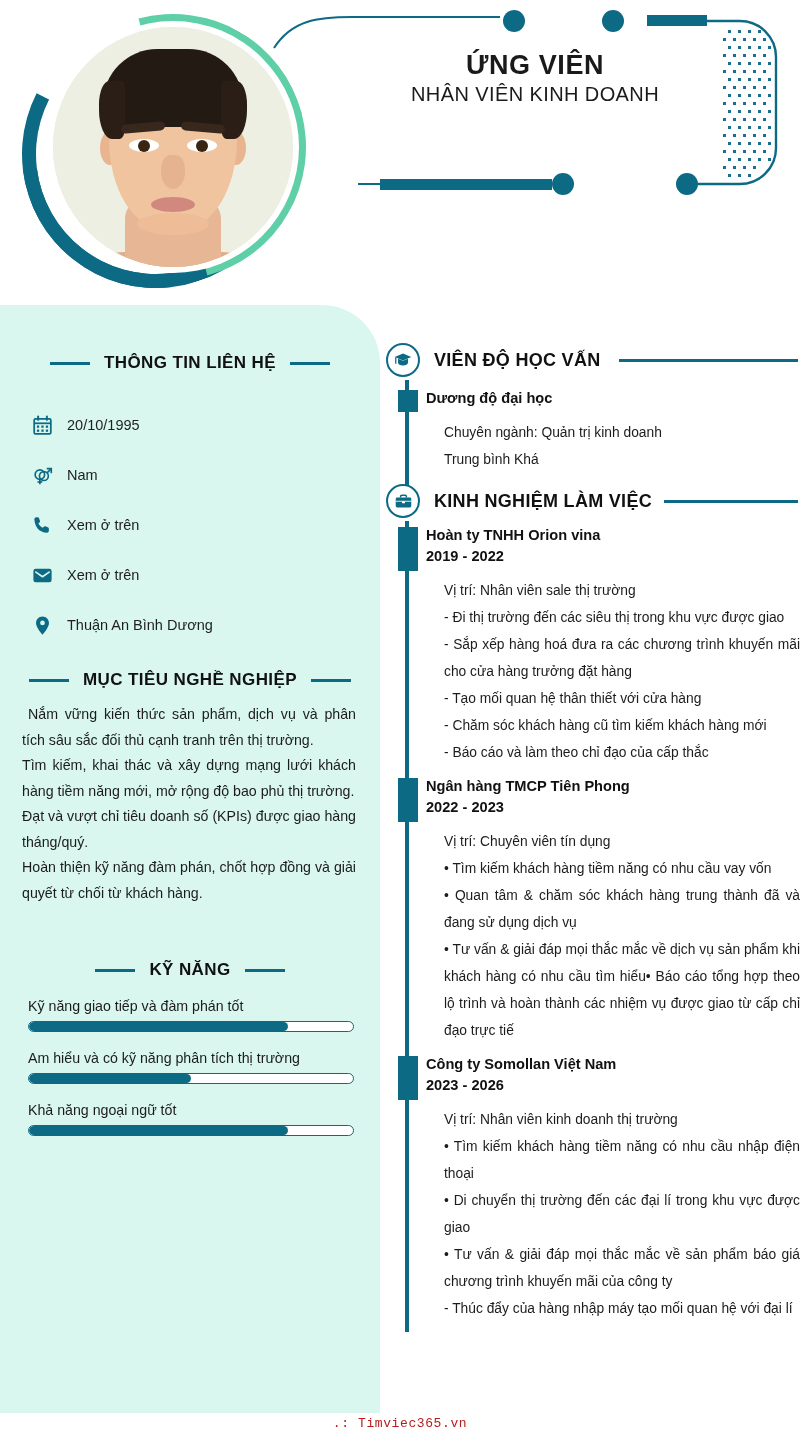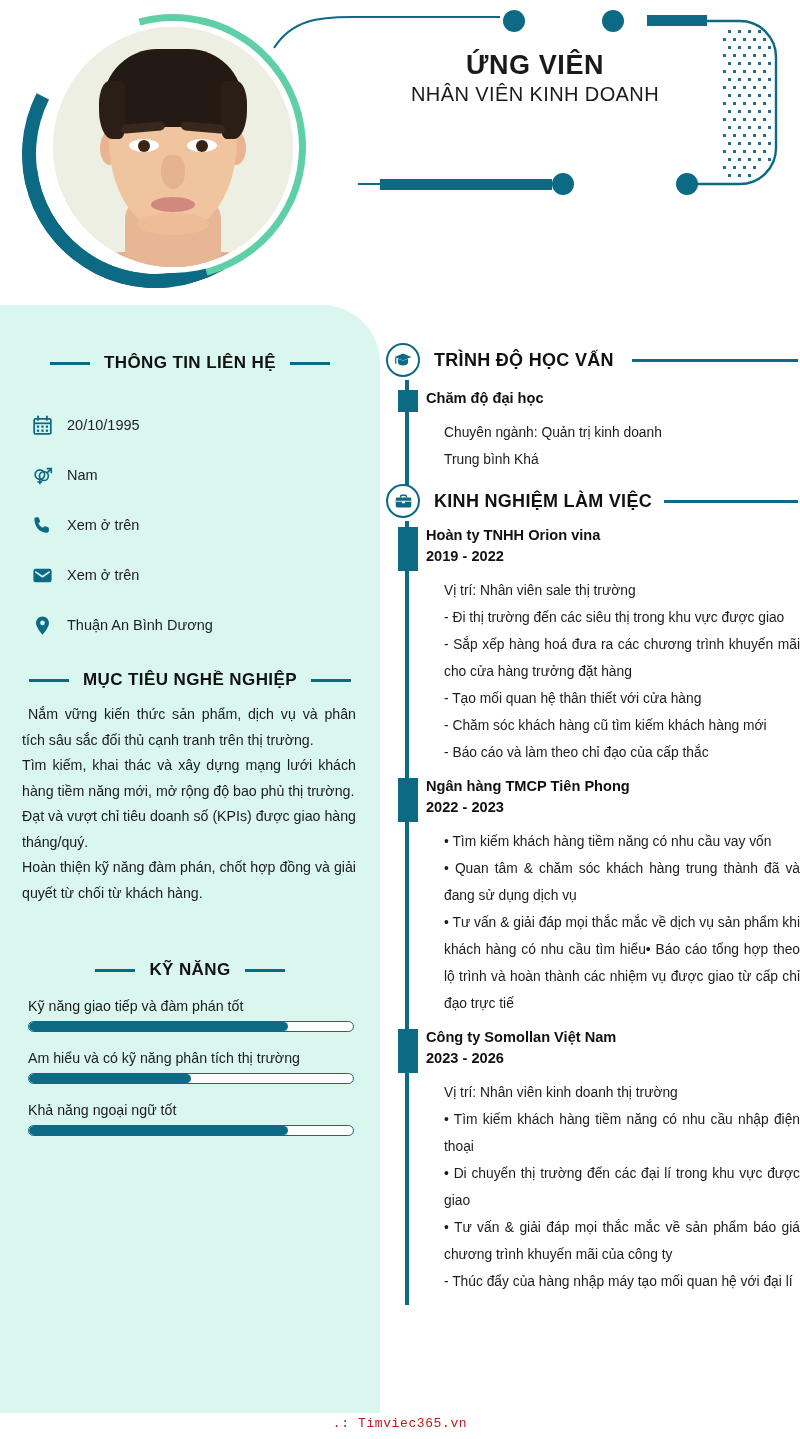--- a/index.html
+++ b/index.html
@@ -400,29 +400,29 @@
   <div class="main">
 
     <div class="m-head">
       <span class="m-badge">
         <svg width="20" height="20" viewBox="0 0 24 24">
           <path d="M12 4.2 L22 8.4 L12 12.6 L2 8.4 Z" fill="#0d6a85"></path>
           <path d="M6 10.4 V15.4 C6 17.2 8.7 18.6 12 18.6 C15.3 18.6 18 17.2 18 15.4 V10.4 L12 13 Z" fill="#0d6a85"></path>
           <line x1="3.3" y1="8.9" x2="3.3" y2="16.6" stroke="#0d6a85" stroke-width="1.5"></line>
         </svg>
       </span>
-      <span class="m-title" style="margin-left:14px;">TRÌNH ĐỘ HỌC VẤN</span>
+      <span class="m-title" style="margin-left:14px;">VIÊN ĐỘ HỌC VẤN</span>
       <span class="m-rule" style="margin-left:18px;margin-right:2px;"></span>
     </div>
 
     <div class="tl" style="padding-top:8px;">
       <div class="tl-line" style="top:0;height:110px;"></div>
       <div class="tl-block">
         <div class="tl-marker" style="top:2px;height:22px;"></div>
-        <div class="ent-title">Chăm độ đại học</div>
+        <div class="ent-title">Dương độ đại học</div>
         <div class="ent-body">
           <div class="ent-line nj">Chuyên ngành: Quản trị kinh doanh</div>
           <div class="ent-line nj">Trung bình Khá</div>
         </div>
       </div>
     </div>
 
     <div class="m-head" style="margin-top:8px;">
       <span class="m-badge">
         <svg width="19" height="19" viewBox="0 0 24 24">
@@ -451,20 +451,21 @@
           <div class="ent-line nj">- Chăm sóc khách hàng cũ tìm kiếm khách hàng mới</div>
           <div class="ent-line nj">- Báo cáo và làm theo chỉ đạo của cấp thắc</div>
         </div>
       </div>
 
       <div class="tl-block" style="margin-bottom:10px;">
         <div class="tl-marker" style="top:2px;height:44px;"></div>
         <div class="ent-title">Ngân hàng TMCP Tiên Phong</div>
         <div class="ent-title">2022 - 2023</div>
         <div class="ent-body">
+          <div class="ent-line nj">Vị trí: Chuyên viên tín dụng</div>
           <div class="ent-line">• Tìm kiếm khách hàng tiềm năng có nhu cầu vay vốn</div>
           <div class="ent-line">• Quan tâm &amp; chăm sóc khách hàng trung thành đã và đang sử dụng dịch vụ</div>
           <div class="ent-line">• Tư vấn &amp; giải đáp mọi thắc mắc về dịch vụ sản phẩm khi khách hàng có nhu cầu tìm hiểu• Báo cáo tổng hợp theo lộ trình và hoàn thành các nhiệm vụ được giao từ cấp chỉ đạo trực tiế</div>
         </div>
       </div>
 
       <div class="tl-block">
         <div class="tl-marker" style="top:2px;height:44px;"></div>
         <div class="ent-title">Công ty Somollan Việt Nam</div>
         <div class="ent-title">2023 - 2026</div>

